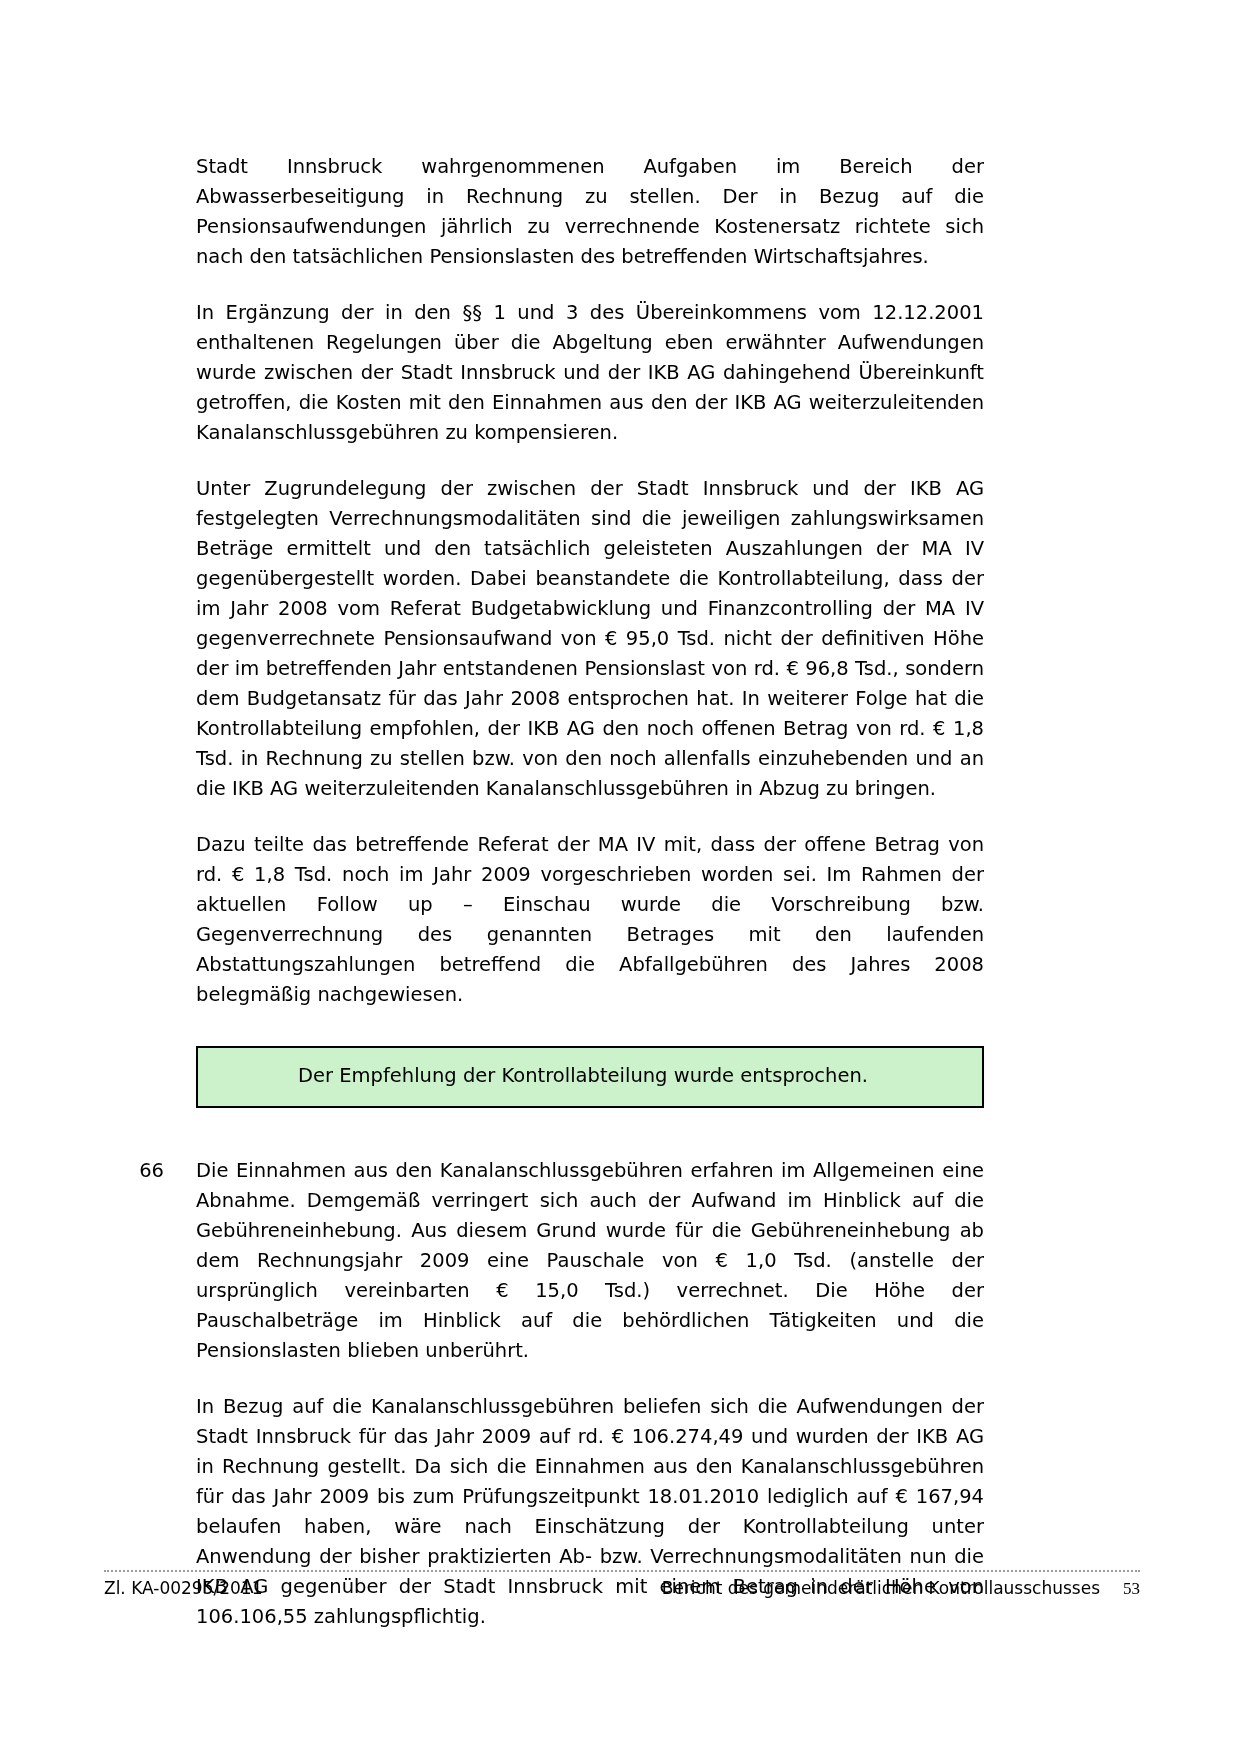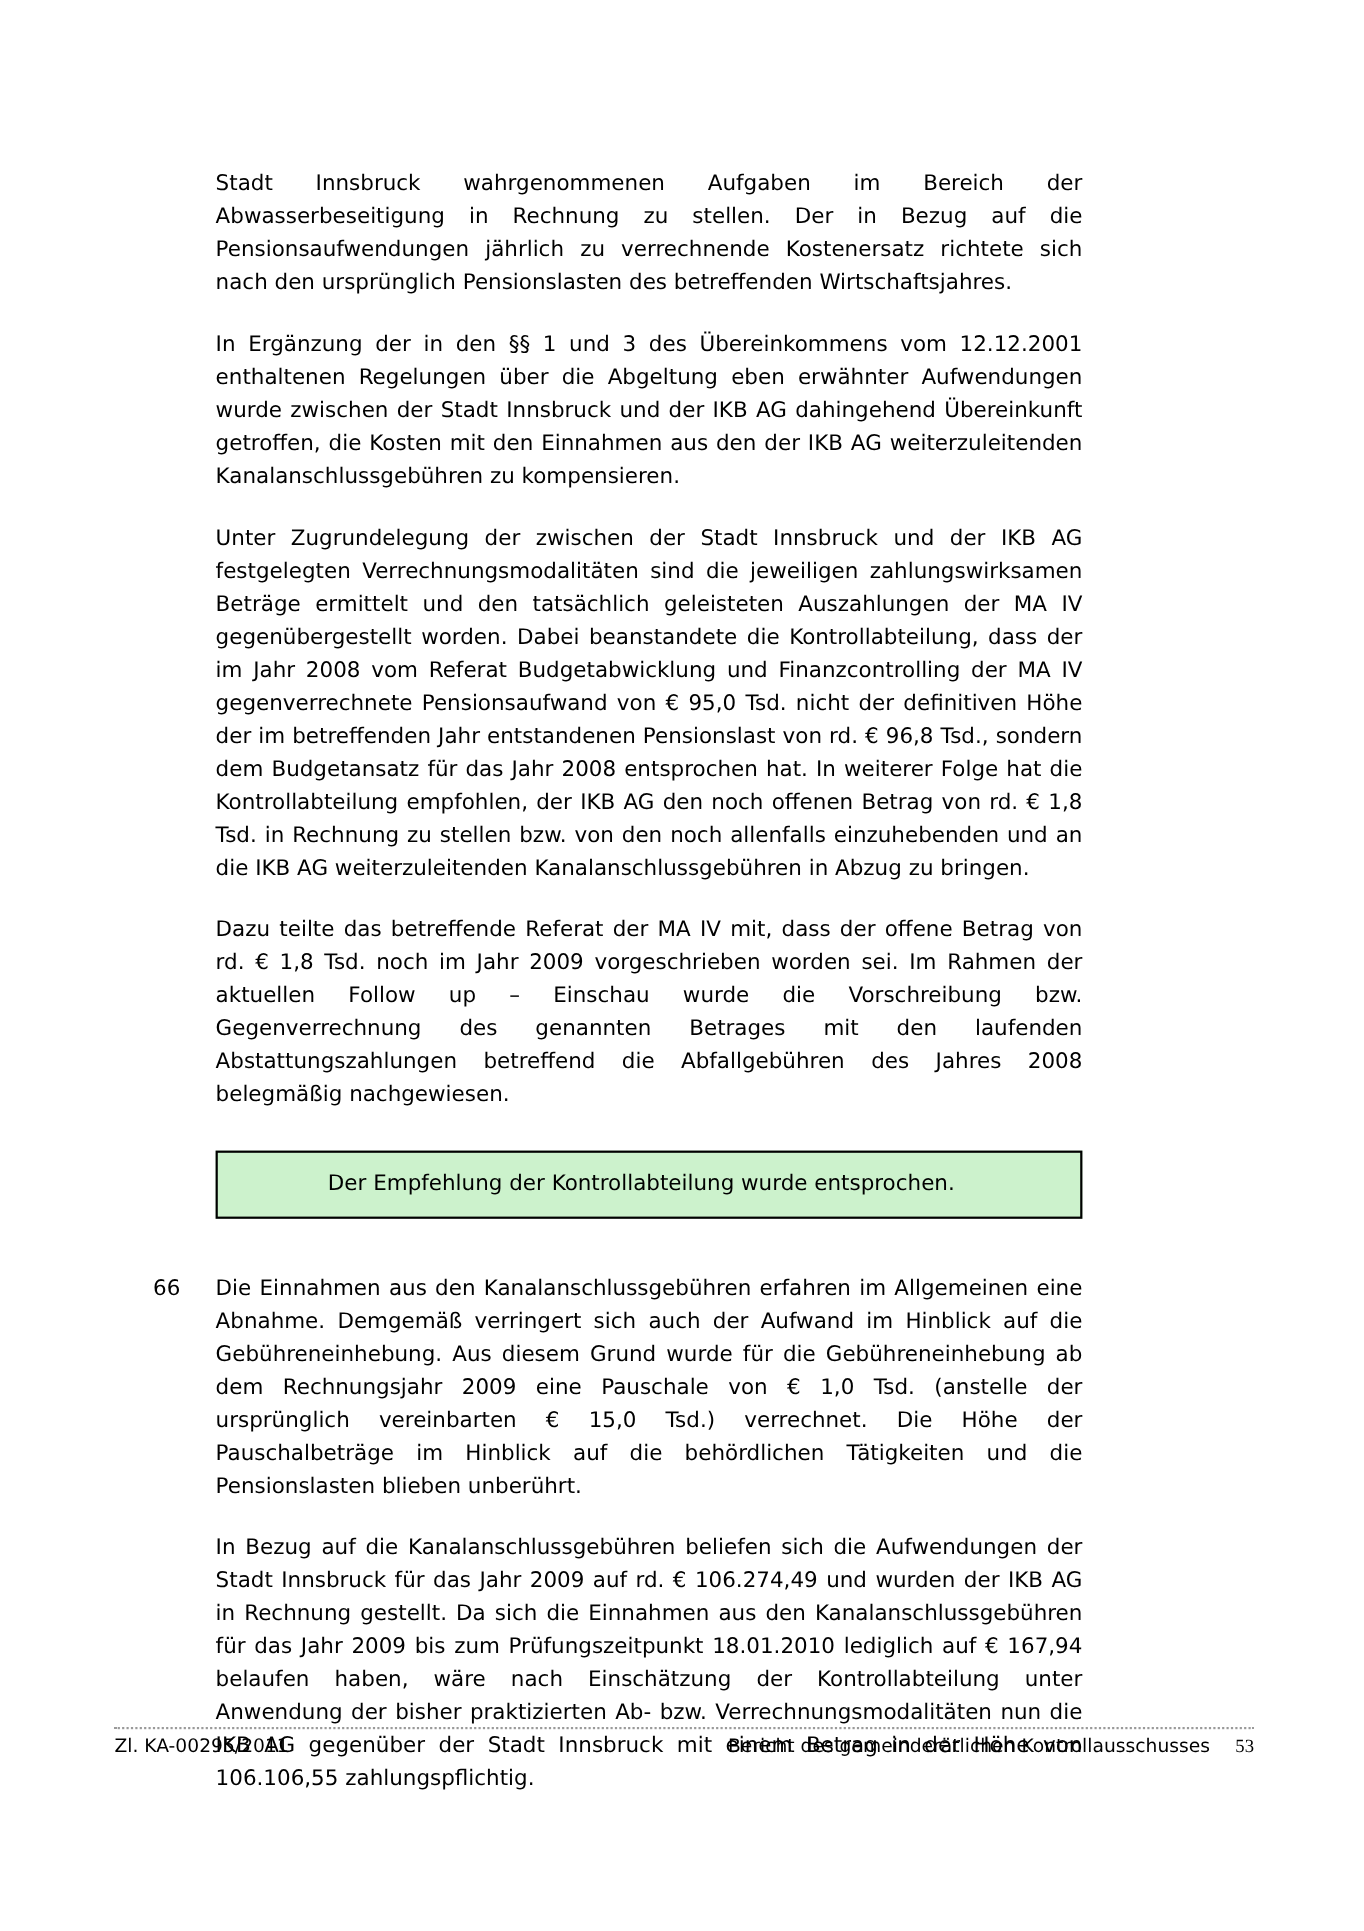--- a/index.html
+++ b/index.html
@@ -97,21 +97,21 @@
     font-family: Liberation Serif, serif;
   }
 </style>
 </head>
 <body>
 
 <div class="page">
 
   <div class="content">
 
-    <p class="para">Stadt Innsbruck wahrgenommenen Aufgaben im Bereich der Abwasserbeseitigung in Rechnung zu stellen. Der in Bezug auf die Pensionsaufwendungen jährlich zu ver­rechnende Kostenersatz richtete sich nach den ursprünglich Pensionslasten des betreffenden Wirtschaftsjahres.</p>
+    <p class="para">Stadt Innsbruck wahrgenommenen Aufgaben im Bereich der Abwasserbeseitigung in Rechnung zu stellen. Der in Bezug auf die Pensionsaufwendungen jährlich zu ver­rechnende Kostenersatz richtete sich nach den tatsächlichen Pensionslasten des betreffenden Wirtschaftsjahres.</p>
     <p class="para">In Ergänzung der in den §§ 1 und 3 des Übereinkommens vom 12.12.2001 enthalte­nen Regelungen über die Abgeltung eben erwähnter Aufwendungen wurde zwischen der Stadt Innsbruck und der IKB AG dahingehend Übereinkunft getroffen, die Kosten mit den Einnahmen aus den der IKB AG weiterzuleitenden Kanalanschlussgebühren zu kompensieren.</p>
     <p class="para">Unter Zugrundelegung der zwischen der Stadt Innsbruck und der IKB AG festgelegten Verrechnungsmodalitäten sind die jeweiligen zahlungswirksamen Beträge ermittelt und den tatsächlich geleisteten Auszahlungen der MA IV gegenübergestellt worden. Dabei beanstandete die Kontrollabteilung, dass der im Jahr 2008 vom Referat Bud­getabwicklung und Finanzcontrolling der MA IV gegenverrechnete Pensionsaufwand von € 95,0 Tsd. nicht der definitiven Höhe der im betreffenden Jahr entstandenen Pensionslast von rd. € 96,8 Tsd., sondern dem Budgetansatz für das Jahr 2008 ent­sprochen hat. In weiterer Folge hat die Kontrollabteilung empfohlen, der IKB AG den noch offenen Betrag von rd. € 1,8 Tsd. in Rechnung zu stellen bzw. von den noch al­lenfalls einzuhebenden und an die IKB AG weiterzuleitenden Kanalanschlussgebühren in Abzug zu bringen.</p>
     <p class="para">Dazu teilte das betreffende Referat der MA IV mit, dass der offene Betrag von rd. € 1,8 Tsd. noch im Jahr 2009 vorgeschrieben worden sei. Im Rahmen der aktuellen Follow up – Einschau wurde die Vorschreibung bzw. Gegenverrechnung des genann­ten Betrages mit den laufenden Abstattungszahlungen betreffend die Abfallgebühren des Jahres 2008 belegmäßig nachgewiesen.</p>
 
     <div class="callout">
       <span>Der Empfehlung der Kontrollabteilung wurde entsprochen.</span>
     </div>
 
     <div class="section">
       <div class="marginal-number">66</div>

